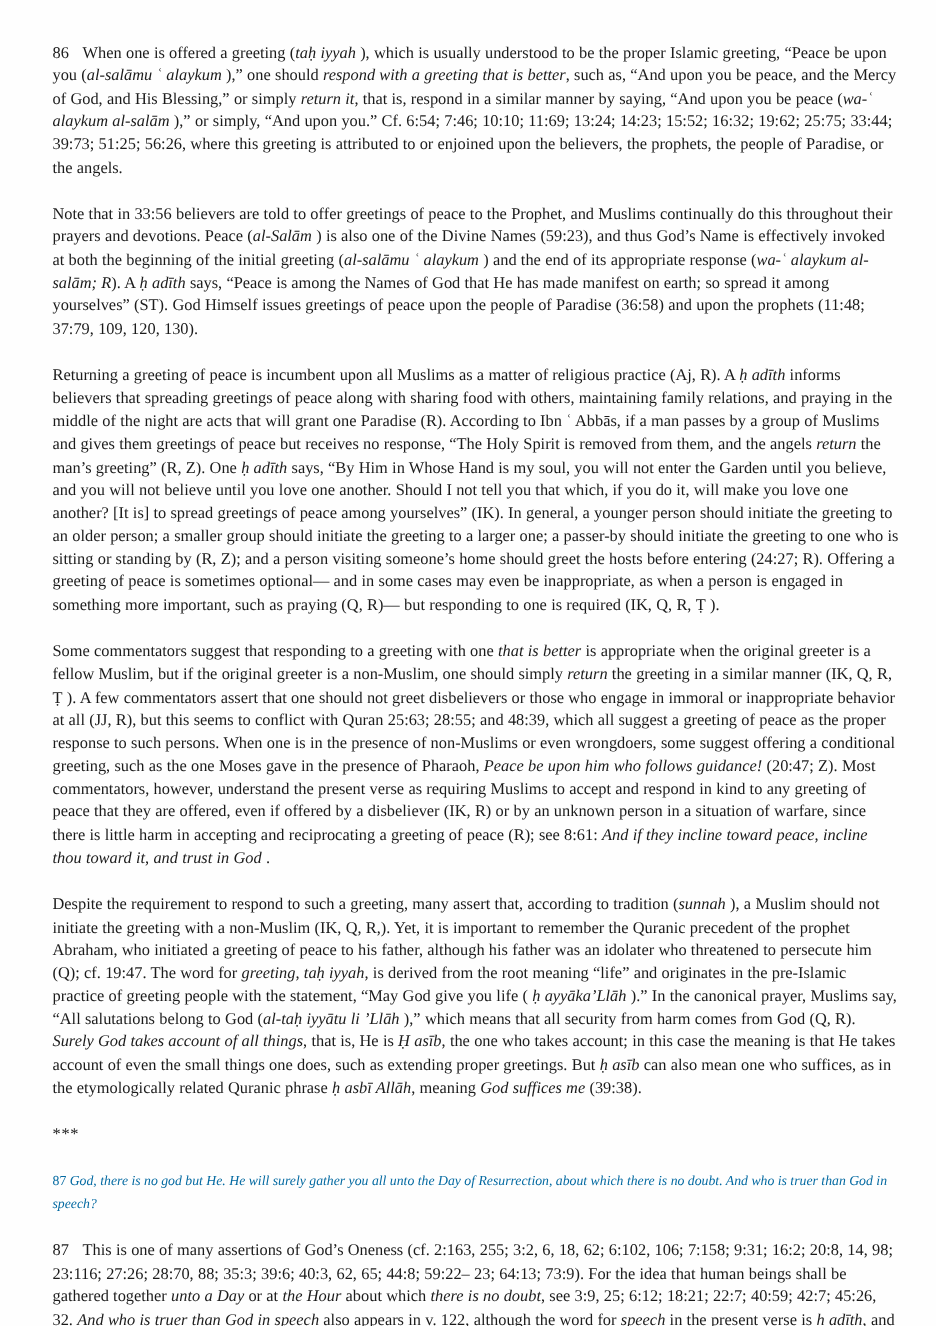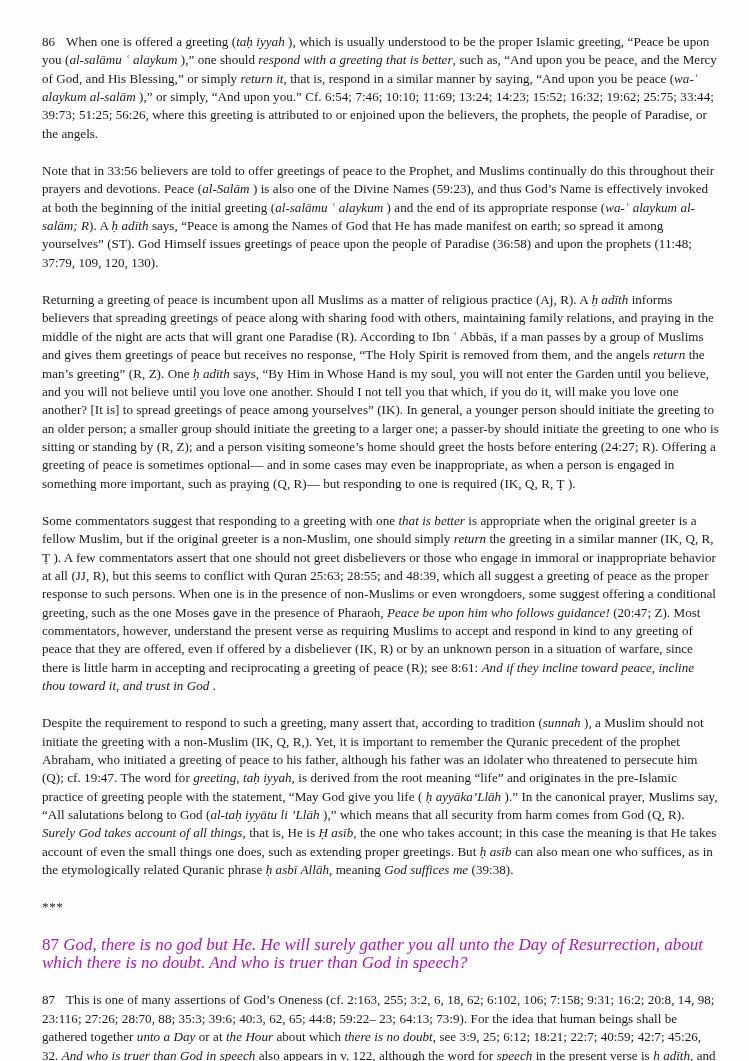--- a/index.html
+++ b/index.html
@@ -39,23 +39,23 @@
   }
   .sep {
     margin: 0 0 19px 0;
     font-size: 13.1px;
     line-height: 18.35px;
     letter-spacing: 0.6px;
     color: #1b1b1b;
   }
   .verse {
     margin: 0 0 19px 0;
-    font-size: 17px;
+    font-size: 11px;
     line-height: 18.35px;
-    color: #a21caf;
+    color: #0369a1;
   }
   .num {
     margin-right: 11px;
   }
   i, .it {
     font-style: italic;
   }
 </style>
 </head>
 <body>

